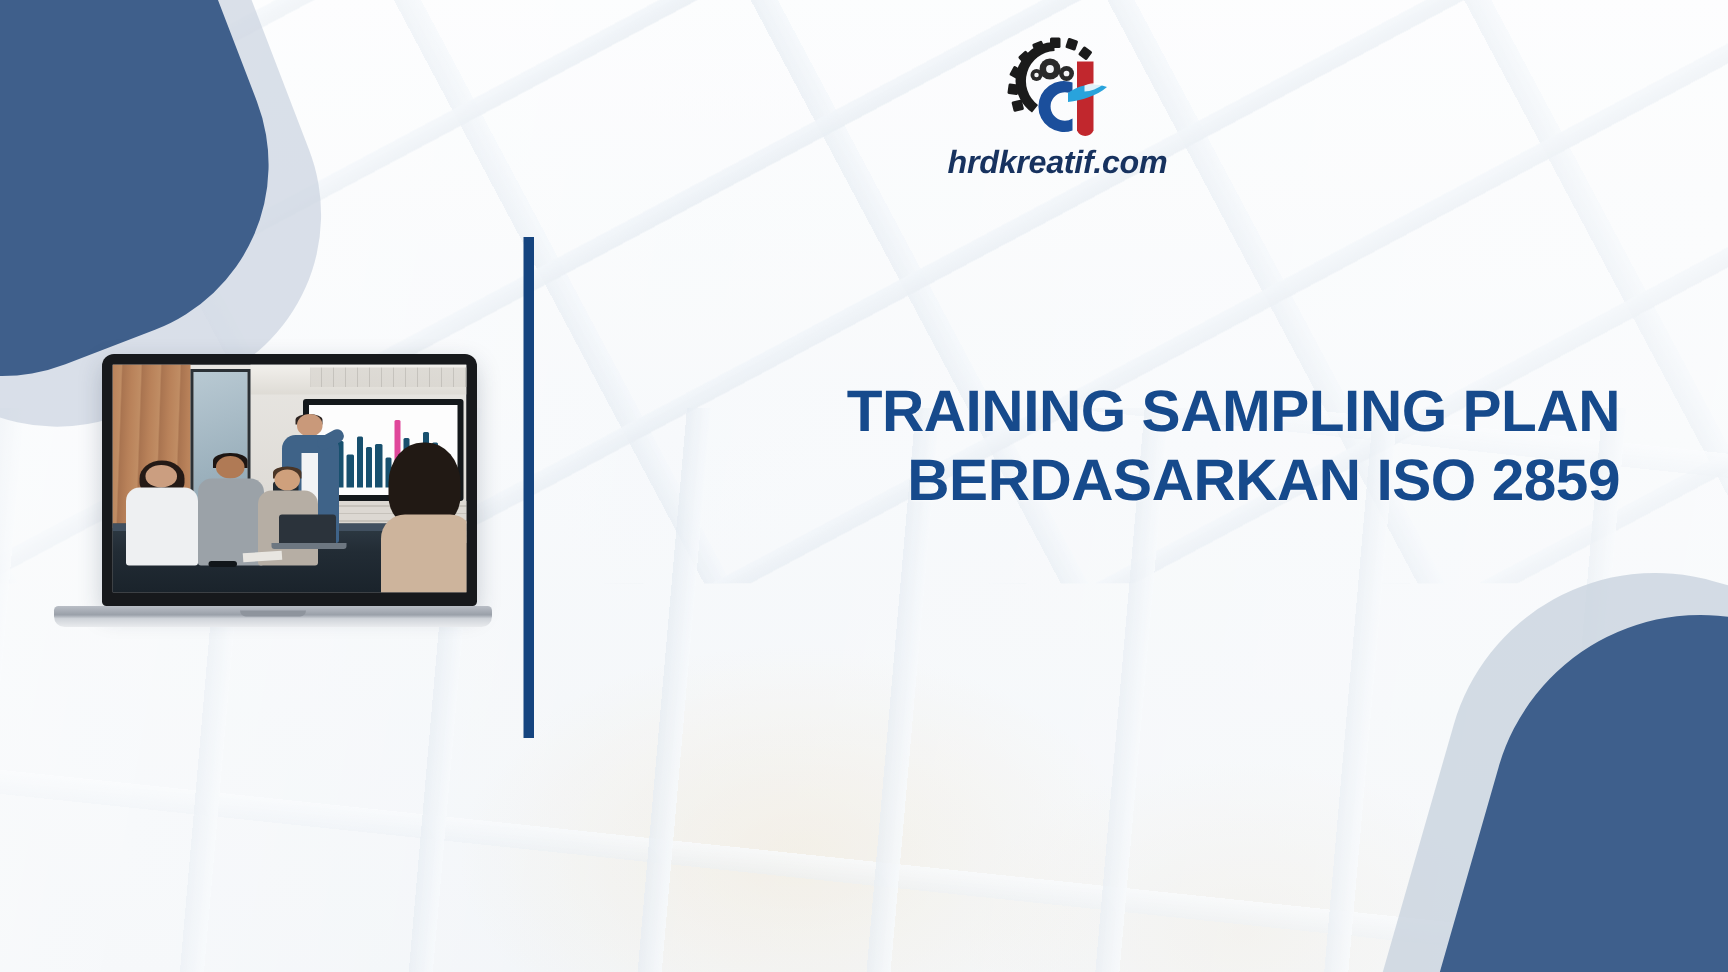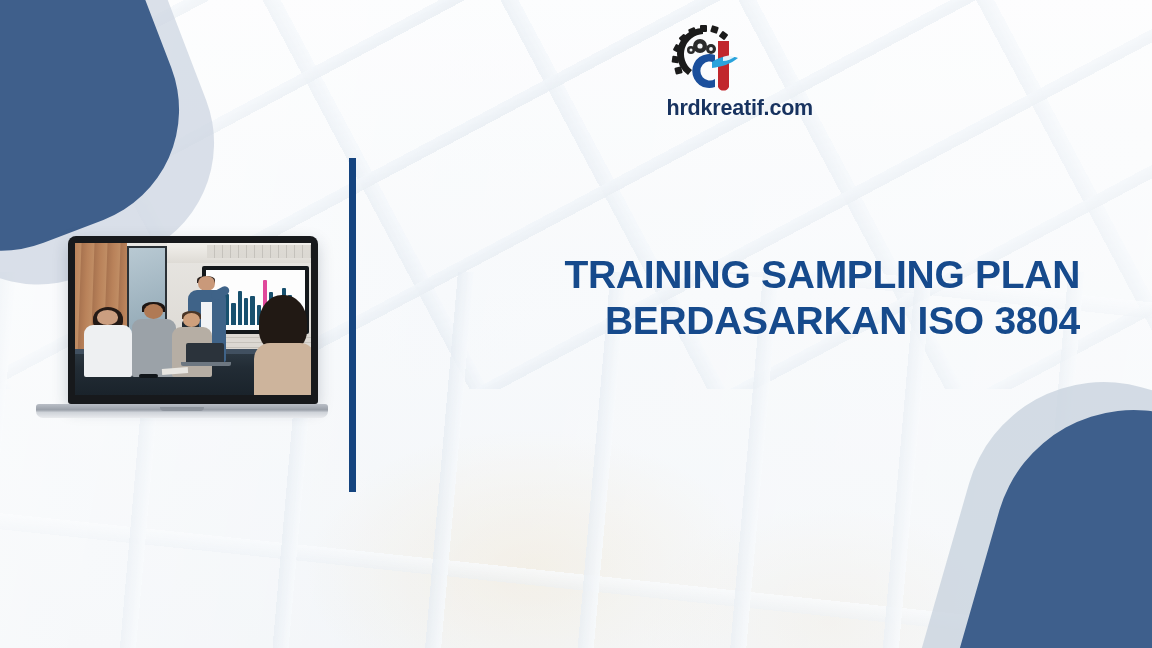--- a/index.html
+++ b/index.html
@@ -93,21 +93,21 @@
     right:-150px; bottom:-196px;
     width:330px; height:430px;
     background:#3e5f8c;
     border-radius:140px 140px 0 0;
     transform:rotate(16deg);
   }
 
   
   .logo-block {
     position:absolute; left:597px; top:24px;
-    width:216px; text-align:right;
+    width:216px; text-align:center;font-style:italic;
   }
   .logo-mark { width:78px; height:72px; display:block; margin:0 auto 2px; }
   .logo-text {
     font-size:21.5px; font-weight:bold; color:#17325f;
     letter-spacing:-0.2px; line-height:1;
   }
 
   
   .divider {
     position:absolute; left:349px; top:158px;
@@ -277,21 +277,21 @@
 
       <path d="M57 33 C62 31 67 31 70 32 C66 35 61 37 57 37 Z" fill="#ffffff" opacity=".85"></path>
     </svg>
     <div class="logo-text">hrdkreatif.com</div>
   </div>
 
   <div class="divider"></div>
 
   <div class="title">
     <span class="title-line">TRAINING SAMPLING PLAN</span>
-    <span class="title-line">BERDASARKAN ISO 3804</span>
+    <span class="title-line">BERDASARKAN ISO 2859</span>
   </div>
 
   <div class="laptop">
     <div class="laptop-lid">
       <div class="laptop-screen">
         <div class="scene">
           <div class="sc-wall"></div>
           <div class="sc-ceiling"></div>
           <div class="sc-tiles"></div>
           <div class="sc-wood"></div>

